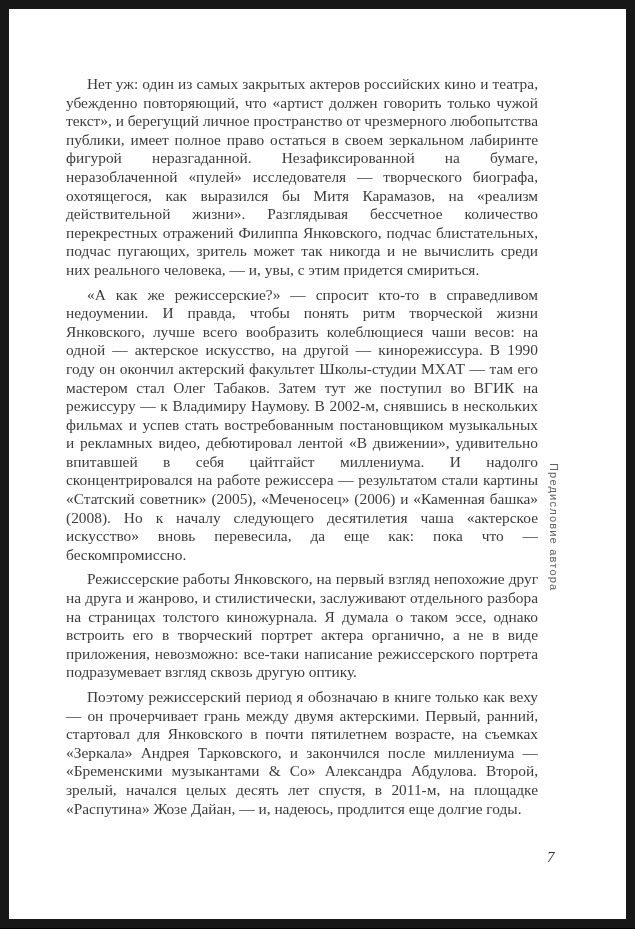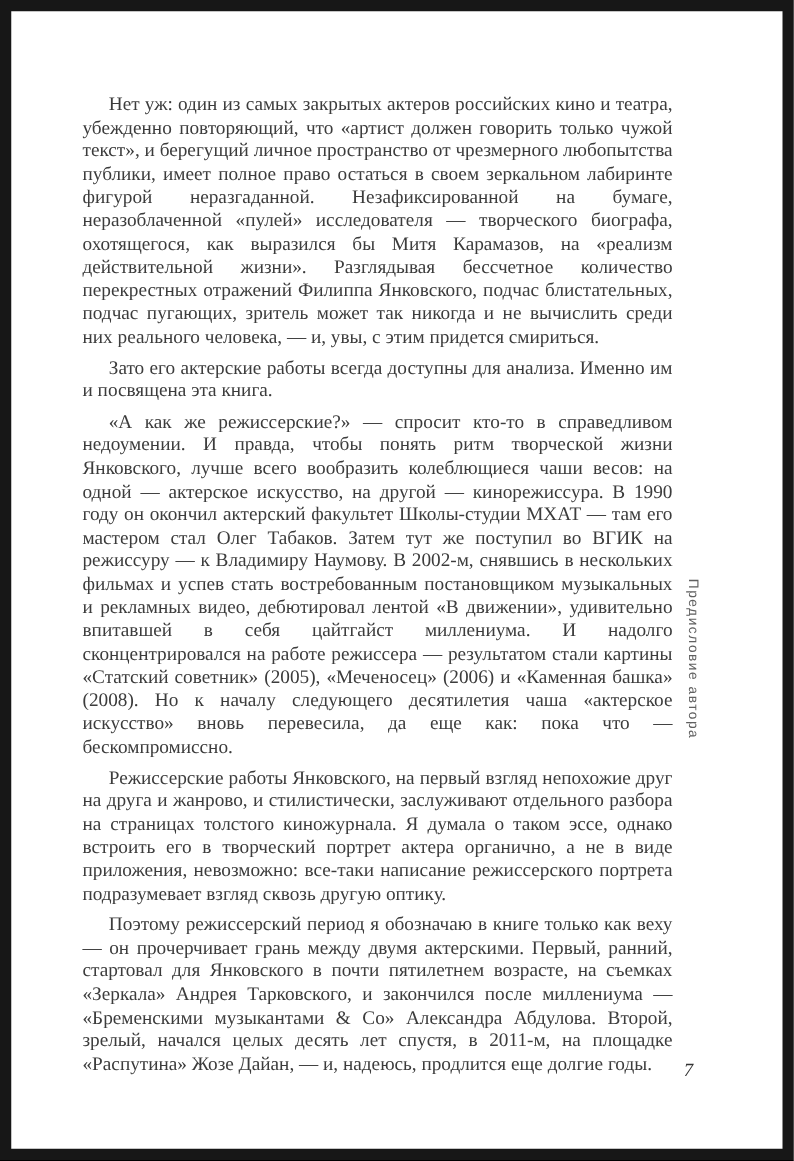--- a/index.html
+++ b/index.html
@@ -52,21 +52,20 @@
     font-size: 15px;
     color: #333333;
   }
 </style>
 </head>
 <body>
 
 <div class="book-frame">
   <div class="text-column">
     <p>Нет уж: один из самых закрытых актеров российских кино и театра, убежденно повторяющий, что «артист должен говорить только чужой текст», и берегущий личное пространство от чрезмерного любопытства публики, имеет полное право остаться в своем зеркальном лабиринте фигурой неразгаданной. Незафиксированной на бумаге, неразоблаченной «пулей» исследователя — творческого биографа, охотящегося, как выразился бы Митя Карамазов, на «реализм действительной жизни». Разглядывая бессчетное количество перекрестных отражений Филиппа Янковского, подчас блистательных, подчас пугающих, зритель может так никогда и не вычислить среди них реального человека, — и, увы, с этим придется смириться.</p>
-    <p>Зато его актерские работы всегда доступны для анализа. Именно им и посвящена эта книга.</p>
     <p>«А как же режиссерские?» — спросит кто-то в справедливом недоумении. И правда, чтобы понять ритм творческой жизни Янковского, лучше всего вообразить колеблющиеся чаши весов: на одной — актерское искусство, на другой — кинорежиссура. В 1990 году он окончил актерский факультет Школы-студии МХАТ — там его мастером стал Олег Табаков. Затем тут же поступил во ВГИК на режиссуру — к Владимиру Наумову. В 2002-м, снявшись в нескольких фильмах и успев стать востребованным постановщиком музыкальных и рекламных видео, дебютировал лентой «В движении», удивительно впитавшей в себя цайтгайст миллениума. И надолго сконцентрировался на работе режиссера — результатом стали картины «Статский советник» (2005), «Меченосец» (2006) и «Каменная башка» (2008). Но к началу следующего десятилетия чаша «актерское искусство» вновь перевесила, да еще как: пока что — бескомпромиссно.</p>
     <p>Режиссерские работы Янковского, на первый взгляд непохожие друг на друга и жанрово, и стилистически, заслуживают отдельного разбора на страницах толстого киножурнала. Я думала о таком эссе, однако встроить его в творческий портрет актера органично, а не в виде приложения, невозможно: все-таки написание режиссерского портрета подразумевает взгляд сквозь другую оптику.</p>
     <p>Поэтому режиссерский период я обозначаю в книге только как веху — он прочерчивает грань между двумя актерскими. Первый, ранний, стартовал для Янковского в почти пятилетнем возрасте, на съемках «Зеркала» Андрея Тарковского, и закончился после миллениума — «Бременскими музыкантами &amp; Со» Александра Абдулова. Второй, зрелый, начался целых десять лет спустя, в 2011-м, на площадке «Распутина» Жозе Дайан, — и, надеюсь, продлится еще долгие годы.</p>
   </div>
 
   <div class="margin-label">Предисловие автора</div>
 
   <div class="page-number">7</div>
 </div>
 

